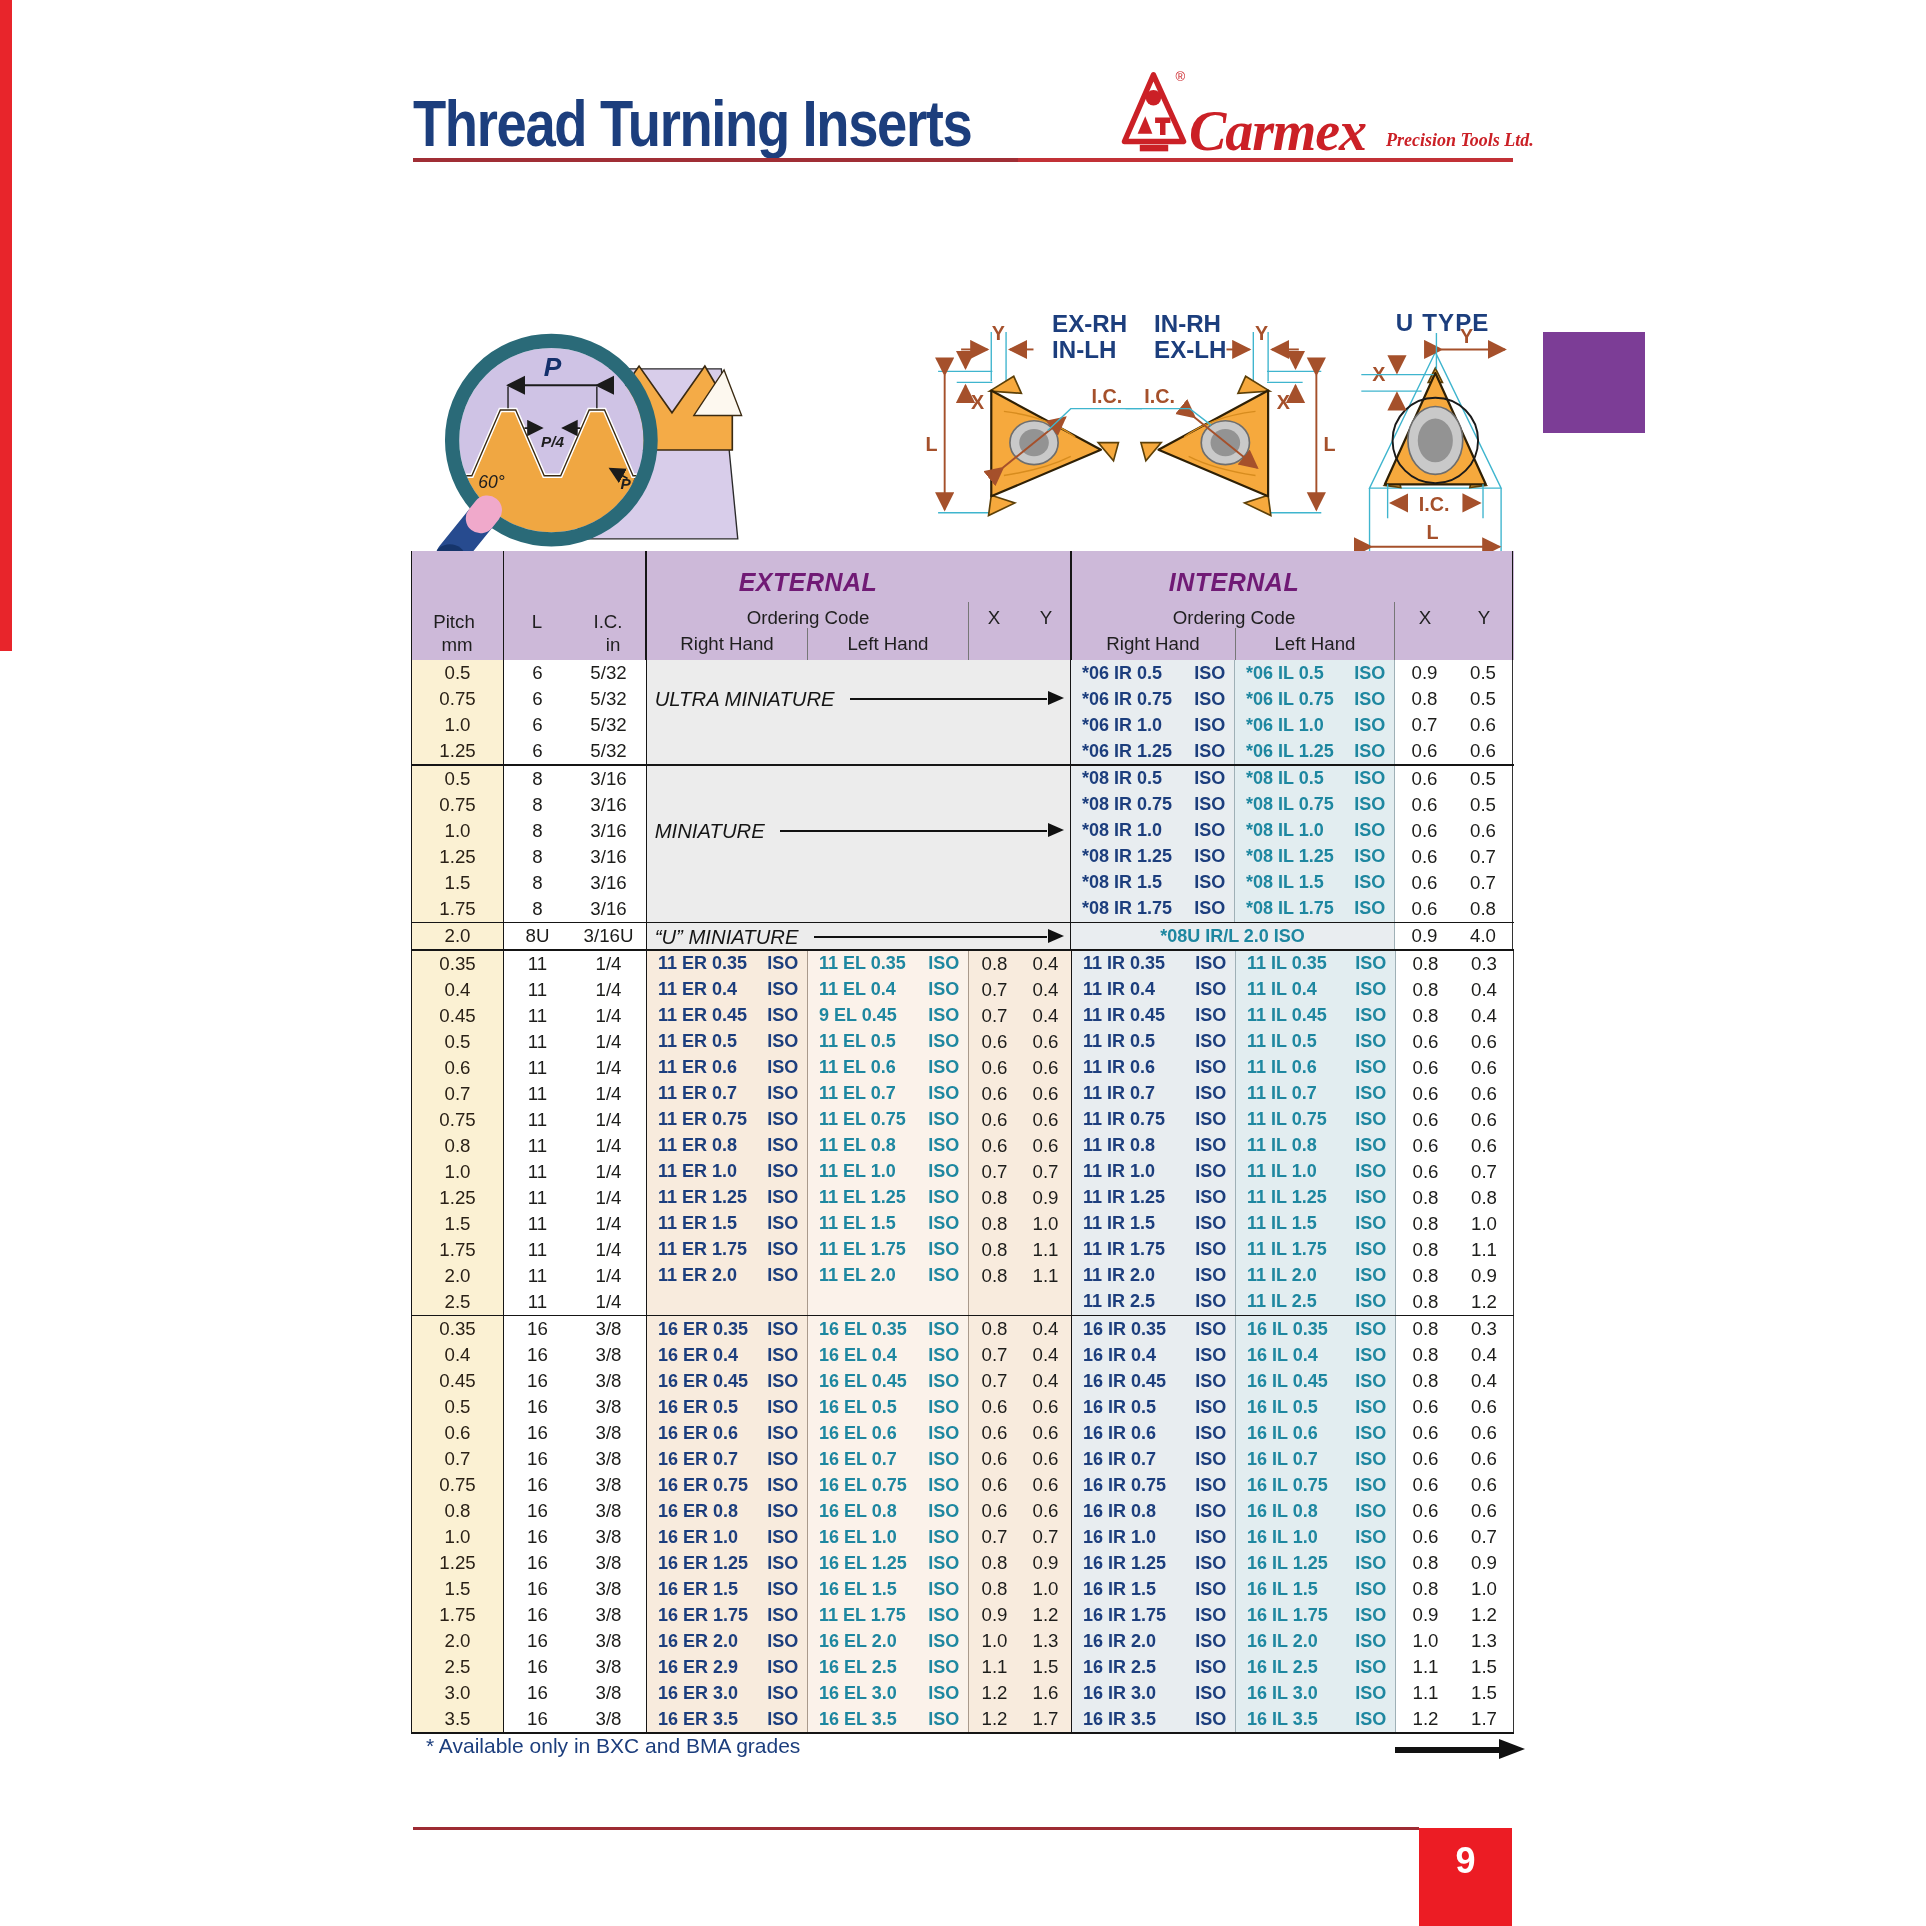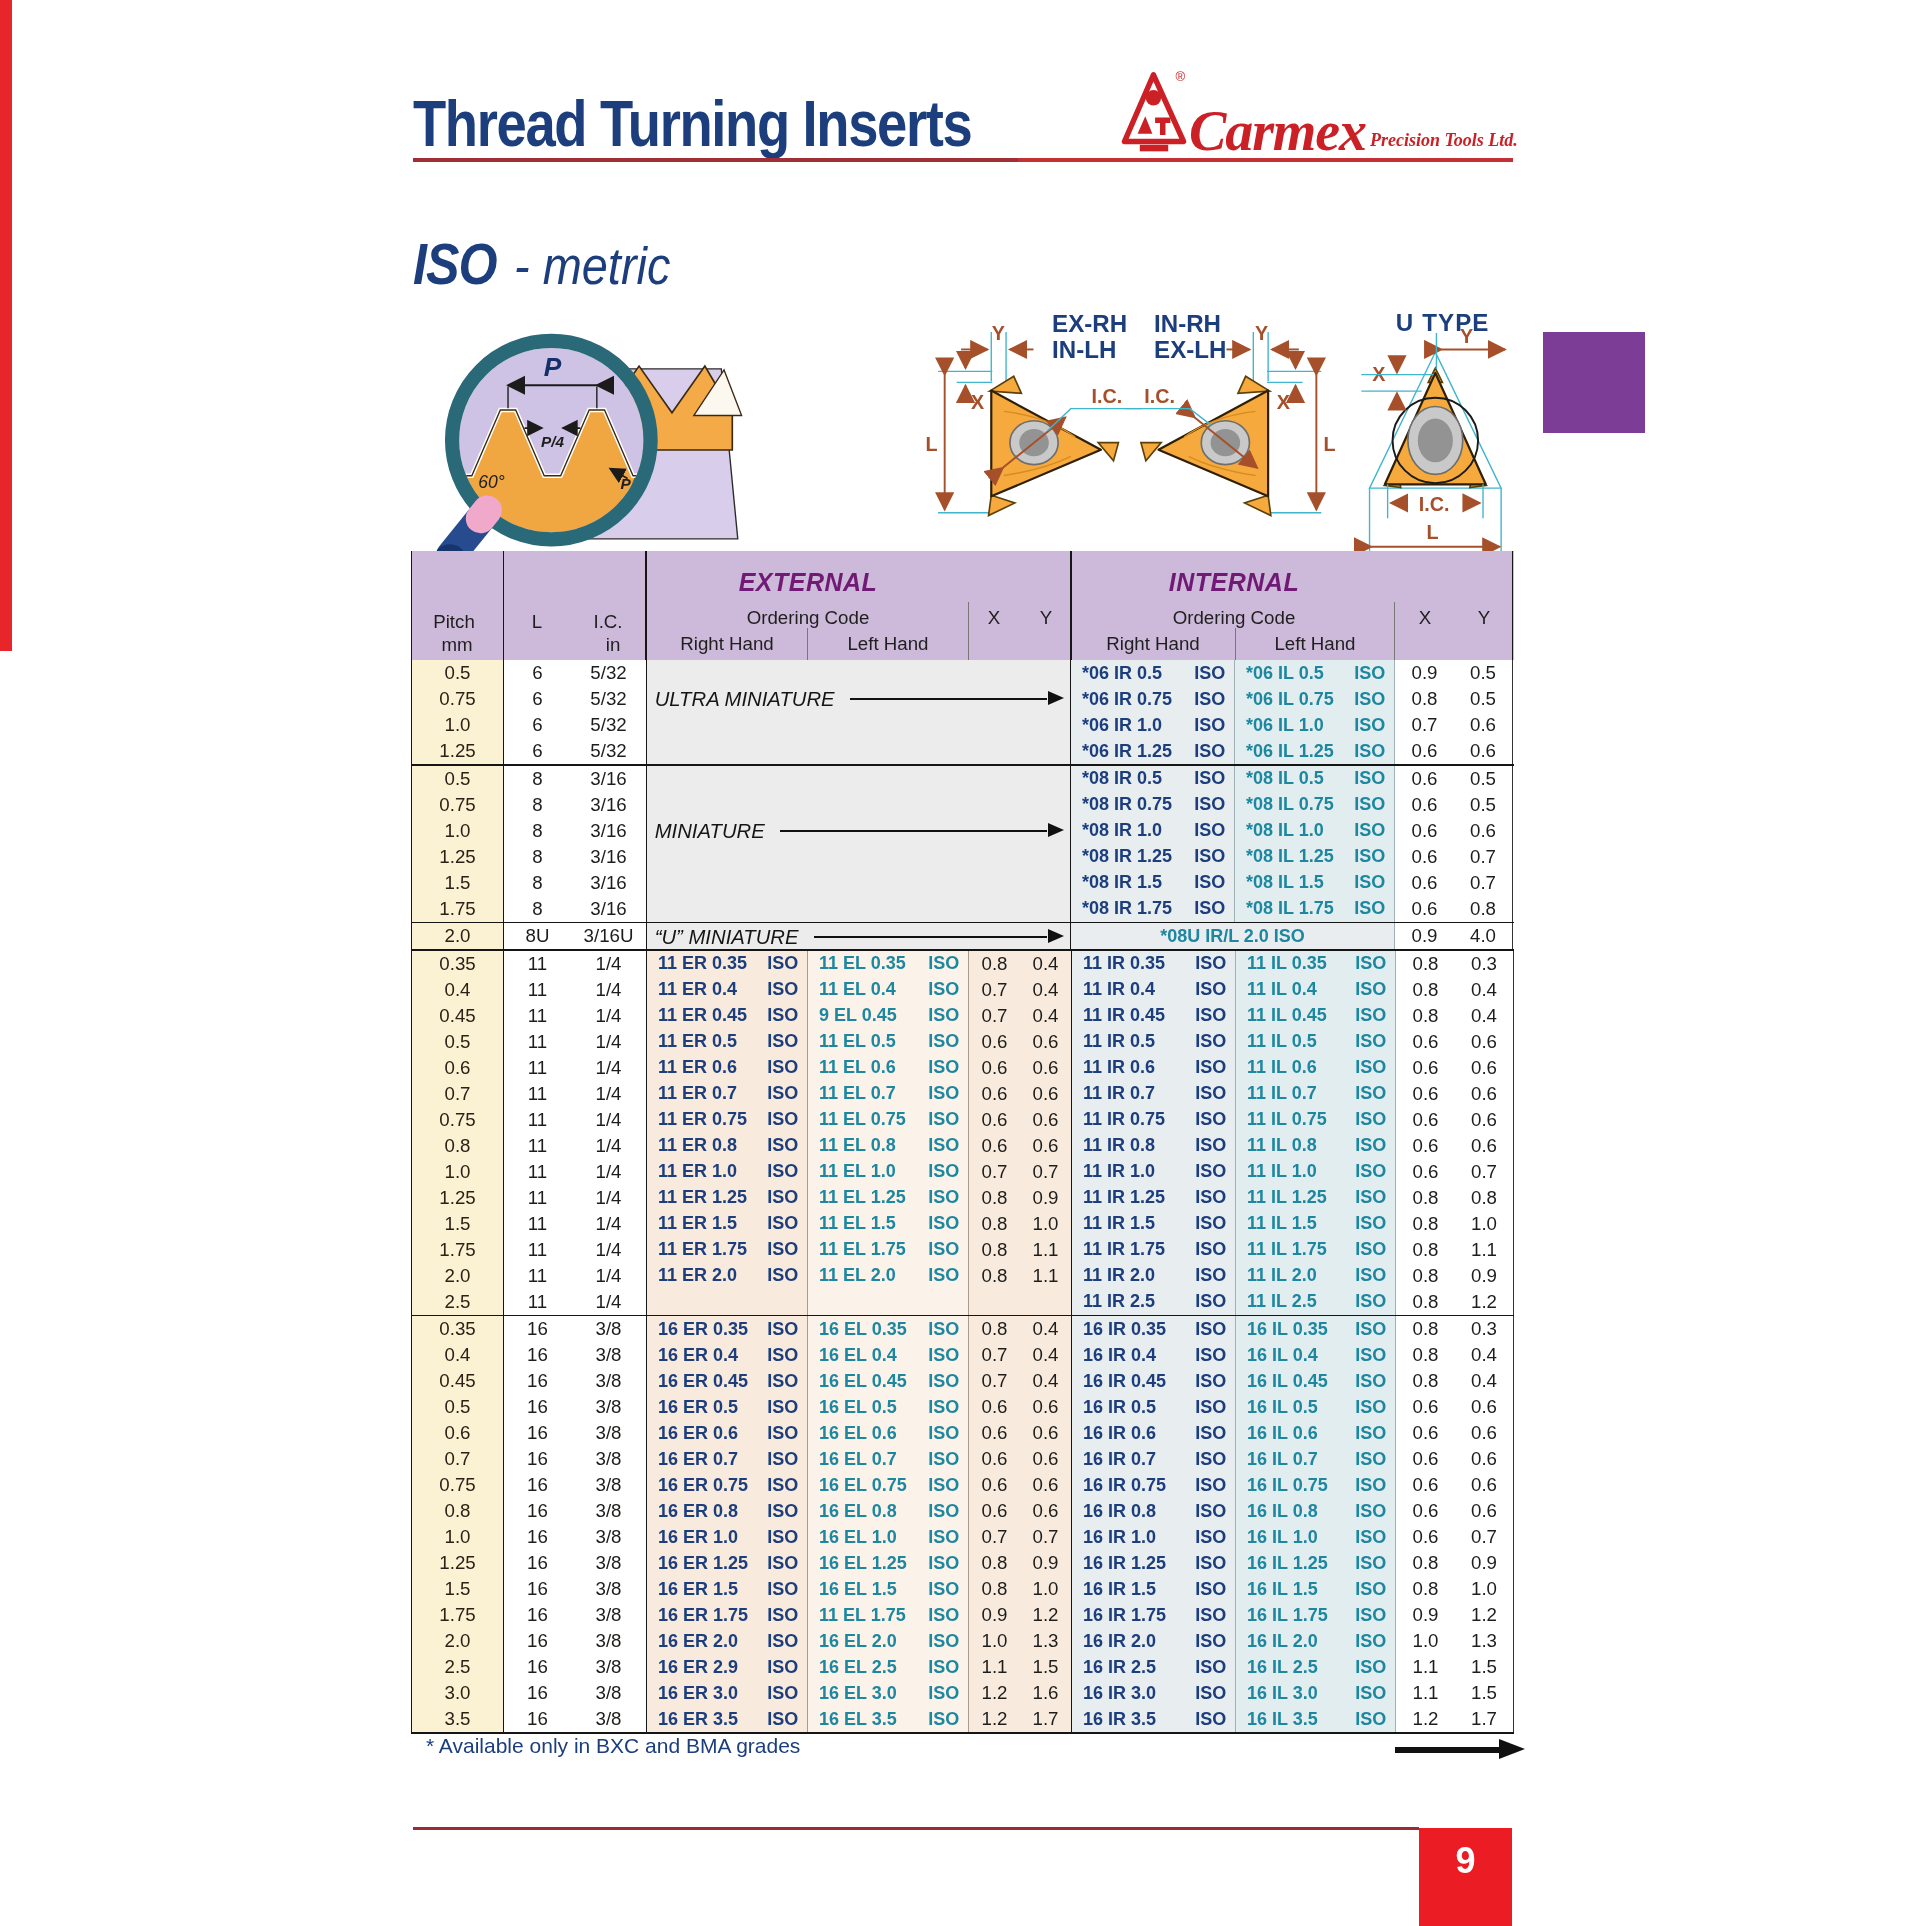--- a/index.html
+++ b/index.html
@@ -20,21 +20,21 @@
   .page-title{position:absolute;left:413px;top:87px;font-size:64px;font-weight:700;
     color:var(--navy);letter-spacing:-1.6px;transform:scaleX(.85);transform-origin:left top;white-space:nowrap}
   .head-rule{position:absolute;left:413px;top:158px;width:1100px;height:3.8px;
     background:linear-gradient(90deg,#a02e35 0 55%,#c23136 55% 100%)}
 
   .logo{position:absolute;left:1119px;top:69px;display:flex;align-items:flex-end}
   .logo svg{display:block}
   .logo .brand{font-family:"Liberation Serif","DejaVu Serif",serif;font-style:italic;font-weight:700;
     color:var(--brand_red);font-size:56px;line-height:.9;letter-spacing:-1.1px}
   .logo .suffix{font-family:"Liberation Serif","DejaVu Serif",serif;font-style:italic;font-weight:700;
-    color:var(--brand_red);font-size:18px;margin-left:4px;margin-bottom:5.5px;white-space:nowrap}
+    color:var(--brand_red);font-size:18px;margin-left:20px;margin-bottom:5.5px;white-space:nowrap}
 
   .section-title{position:absolute;left:413px;top:231px;white-space:nowrap;color:var(--navy)}
   .section-title .iso{font-size:57px;font-weight:700;font-style:italic;letter-spacing:-1.1px;
     display:inline-block;transform:scaleX(.88);transform-origin:left bottom}
   .section-title .metric{font-size:51px;font-style:italic;font-weight:400;margin-left:3.3px;
     display:inline-block;transform:scaleX(.92);transform-origin:left bottom}
 
   .illus{position:absolute}
   #mag-svg{left:417px;top:303px}
   #ins-svg{left:906px;top:299px}
@@ -104,24 +104,20 @@
       <circle cx="63" cy="52" r="14" fill="#cb2026"></circle>
       <path d="M34 118 L48 86 L61 118 Z" fill="#cb2026"></path>
       <path d="M66 88 h28 v10 h-9 v22 h-10 v-22 h-9 Z" fill="#cb2026"></path>
       <rect x="38" y="138" width="52" height="12" fill="#cb2026"></rect>
       <text x="112" y="22" font-size="24" fill="#cb2026" text-anchor="middle">®</text>
     </svg>
     <span class="brand">Carmex</span>
     <span class="suffix">Precision Tools Ltd.</span>
   </div>
 
-  <div class="section-title">
-    <span class="iso">ISO</span>
-    <span class="metric">- metric</span>
-  </div>
 
   <svg id="mag-svg" class="illus" width="329" height="277" viewBox="0 0 600 505">
     <defs>
       <marker id="mk-k" markerWidth="12" markerHeight="12" refX="9" refY="5" orient="auto">
         <path d="M0,0 L10,5 L0,10 Z" fill="#1b1b1b"></path>
       </marker>
       <clipPath id="lens">
           <circle cx="245" cy="250" r="168"></circle>
         </clipPath>
     </defs>

